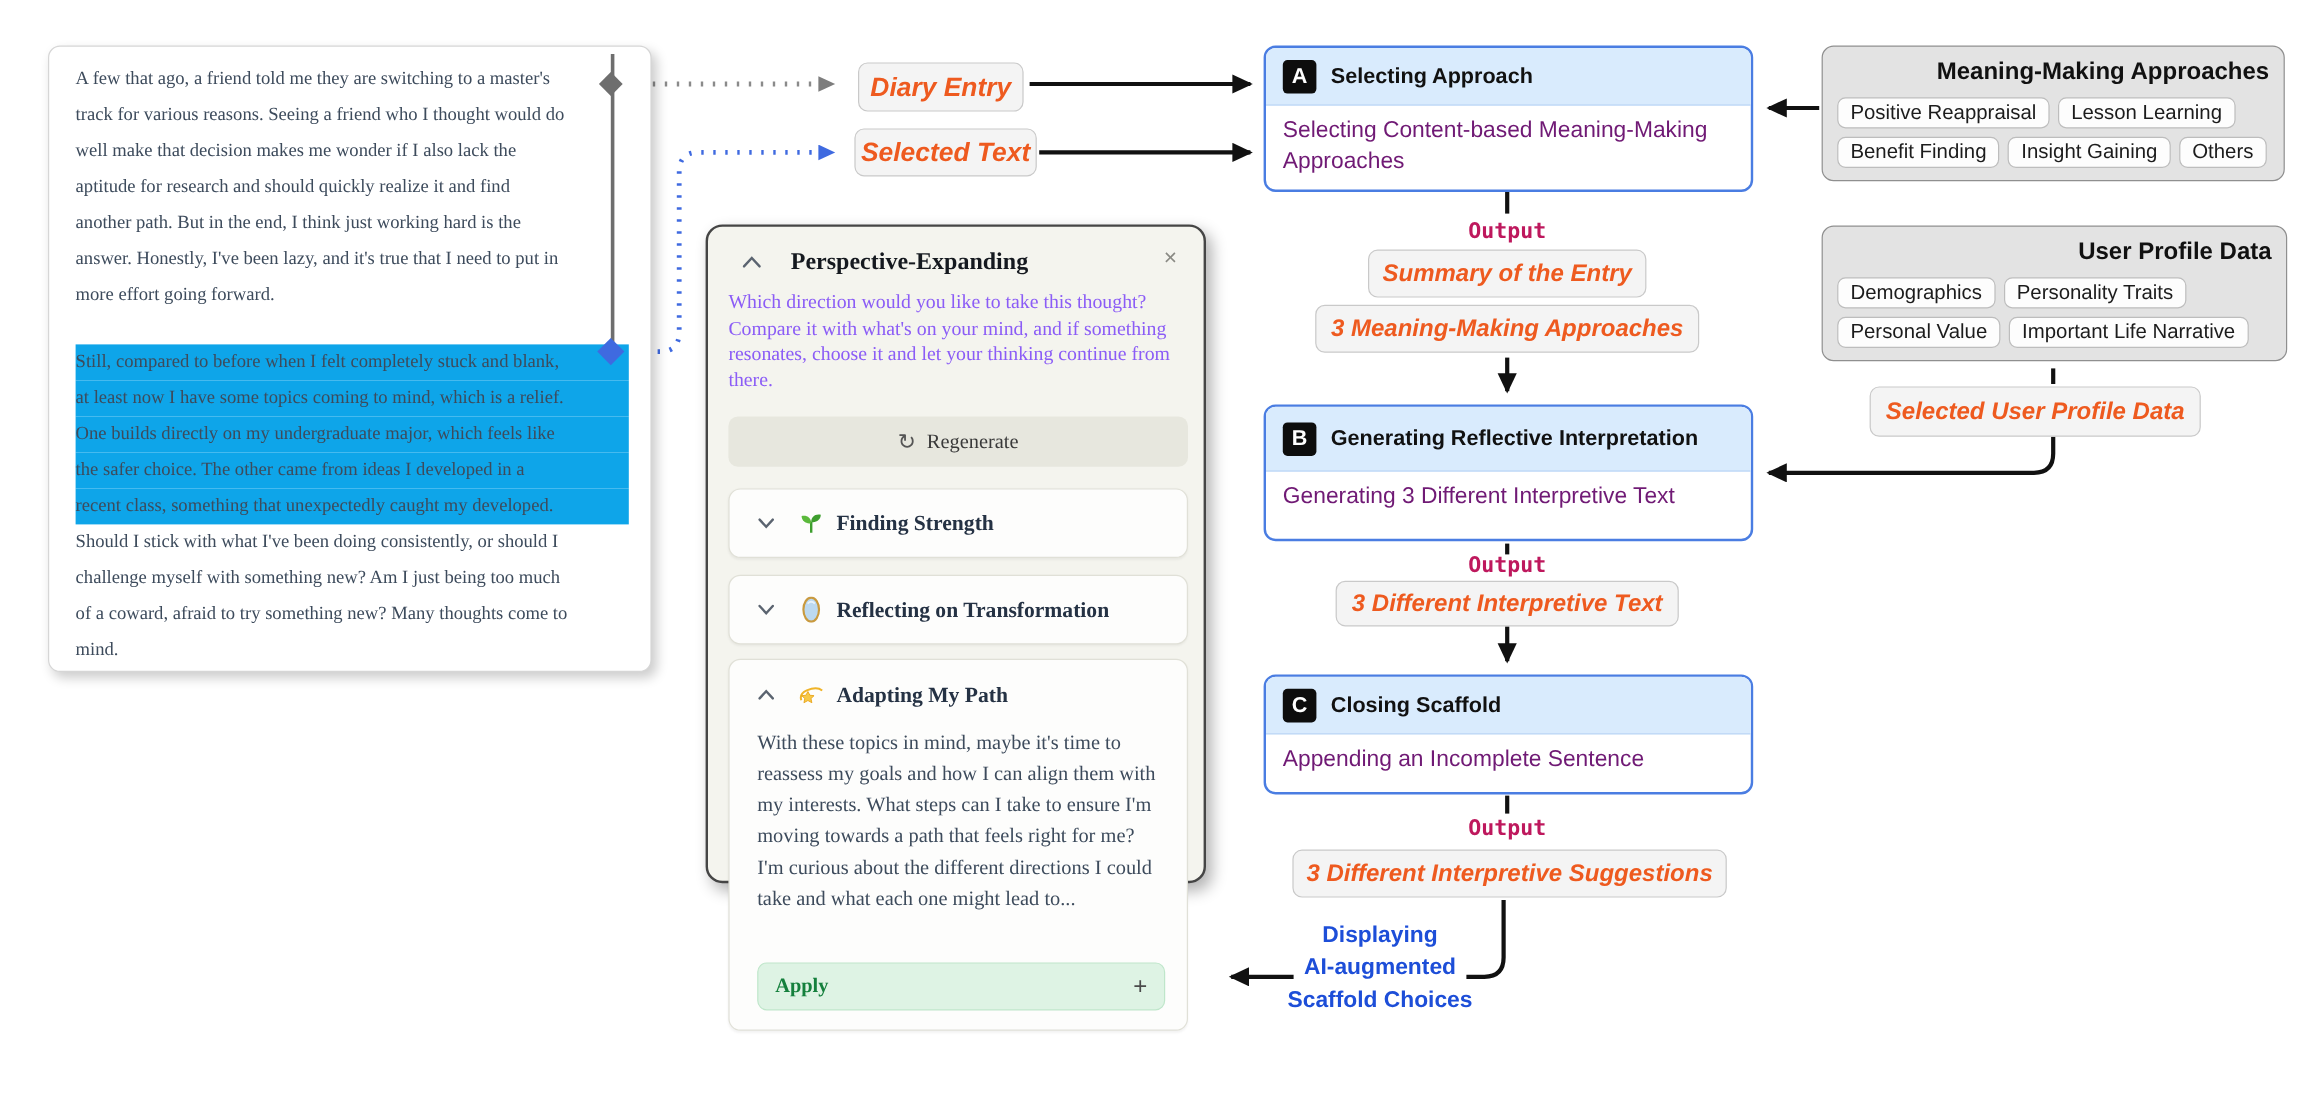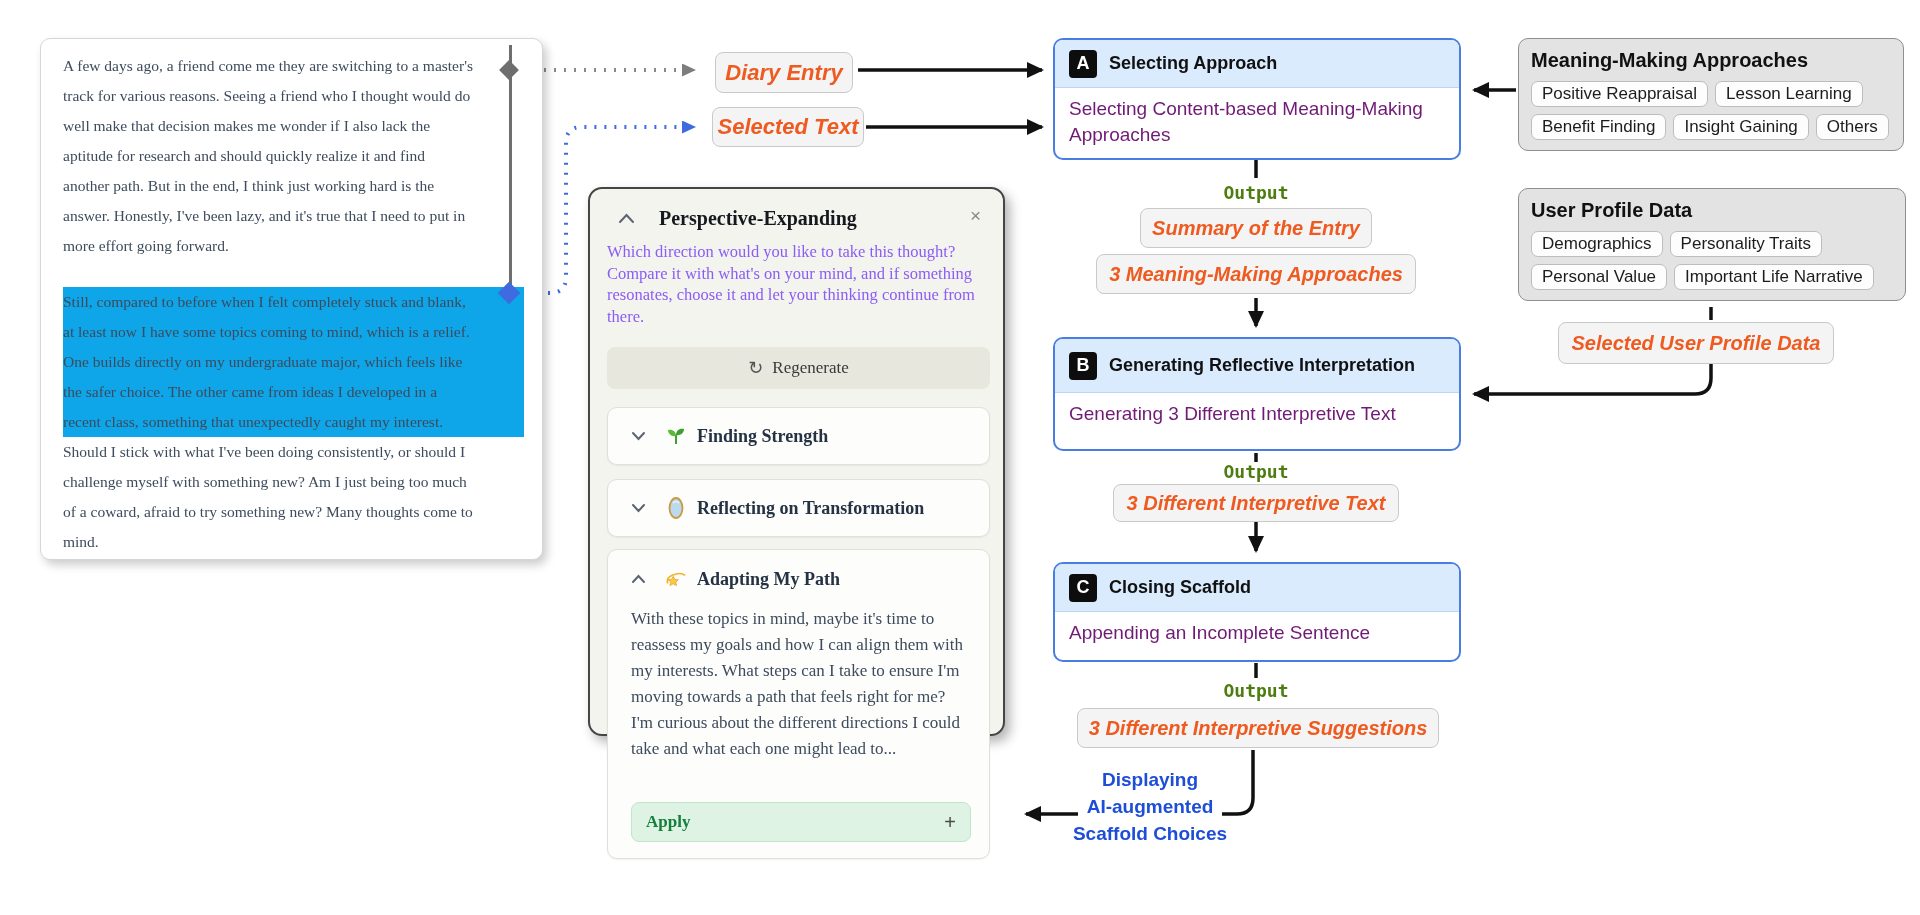--- a/index.html
+++ b/index.html
@@ -58,26 +58,26 @@
   
   .flow-box { left:1053px; width:408px; background:#fff; border:2px solid #4a7de2; border-radius:10px;
     overflow:hidden; z-index:2; }
   .flow-head { background:#d9ebfd; border-bottom:1px solid #bcd6f5; display:flex; align-items:center;
     gap:12px; padding:0 14px; }
   .flow-badge { width:28px; height:28px; background:#0d0d0d; color:#fff; border-radius:4px;
     display:flex; align-items:center; justify-content:center; font-size:18px; font-weight:bold; flex:0 0 auto; }
   .flow-title { font-size:18px; font-weight:bold; color:#111; }
   .flow-body { padding:8px 14px; font-size:19px; color:#701a75; line-height:26px; }
   .out-label { width:200px; text-align:center; font-family:"DejaVu Sans Mono", monospace;
-    font-weight:bold; font-size:18px; color:#4d7c0f; z-index:2; }
+    font-weight:bold; font-size:18px; color:#be185d; z-index:2; }
 
   
   .side-box { left:1518px; background:#e3e3e3; border:1.5px solid #8f8f8f; border-radius:10px;
     padding:10px 12px 8px 12px; z-index:2; }
-  .side-title { text-align:left; font-size:20px; font-weight:bold; color:#111; margin-bottom:9px; }
+  .side-title { text-align:right; font-size:20px; font-weight:bold; color:#111; margin-bottom:9px; }
   .tagrow { display:flex; gap:7px; margin-bottom:7px; }
   .tag { background:#fdfdfd; border:1px solid #bdbdbd; border-radius:7px; padding:2px 10px;
     font-size:17px; color:#1c1c1c; white-space:nowrap; }
 
   .display-note { left:1058px; top:766px; width:184px; text-align:center; font-size:19px;
     font-weight:bold; color:#1d4ed8; line-height:27px; z-index:2; }
 </style>
 </head>
 <body>
 
@@ -117,32 +117,32 @@
 
     <path d="M1256,522 V551" stroke="#111" stroke-width="3.5" fill="none" marker-end="url(#ah-black)"></path>
 
     <path d="M1256,663 V678" stroke="#111" stroke-width="3.5" fill="none"></path>
 
     <path d="M1253,750 V798 Q1253,814 1237,814 H1222" stroke="#111" stroke-width="3.5" fill="none"></path>
     <path d="M1078,814 H1026" stroke="#111" stroke-width="3.5" fill="none" marker-end="url(#ah-black)"></path>
   </svg>
 
   <div class="abs diary-panel">
-    <div class="dl">A few days ago, a friend come me they are switching to a master's</div>
+    <div class="dl">A few that ago, a friend told me they are switching to a master's</div>
     <div class="dl">track for various reasons. Seeing a friend who I thought would do</div>
     <div class="dl">well make that decision makes me wonder if I also lack the</div>
     <div class="dl">aptitude for research and should quickly realize it and find</div>
     <div class="dl">another path. But in the end, I think just working hard is the</div>
     <div class="dl">answer. Honestly, I've been lazy, and it's true that I need to put in</div>
     <div class="dl">more effort going forward.</div>
     <div class="dl hl gap">Still, compared to before when I felt completely stuck and blank,</div>
     <div class="dl hl">at least now I have some topics coming to mind, which is a relief.</div>
     <div class="dl hl">One builds directly on my undergraduate major, which feels like</div>
     <div class="dl hl">the safer choice. The other came from ideas I developed in a</div>
-    <div class="dl hl">recent class, something that unexpectedly caught my interest.</div>
+    <div class="dl hl">recent class, something that unexpectedly caught my developed.</div>
     <div class="dl">Should I stick with what I've been doing consistently, or should I</div>
     <div class="dl">challenge myself with something new? Am I just being too much</div>
     <div class="dl">of a coward, afraid to try something new? Many thoughts come to</div>
     <div class="dl">mind.</div>
   </div>
   <div class="abs anno-line"></div>
   <div class="abs diamond gray"></div>
   <div class="abs diamond blue"></div>
 
   <div class="abs obadge big" style="left:715px;top:52px;width:138px;height:41px;">

